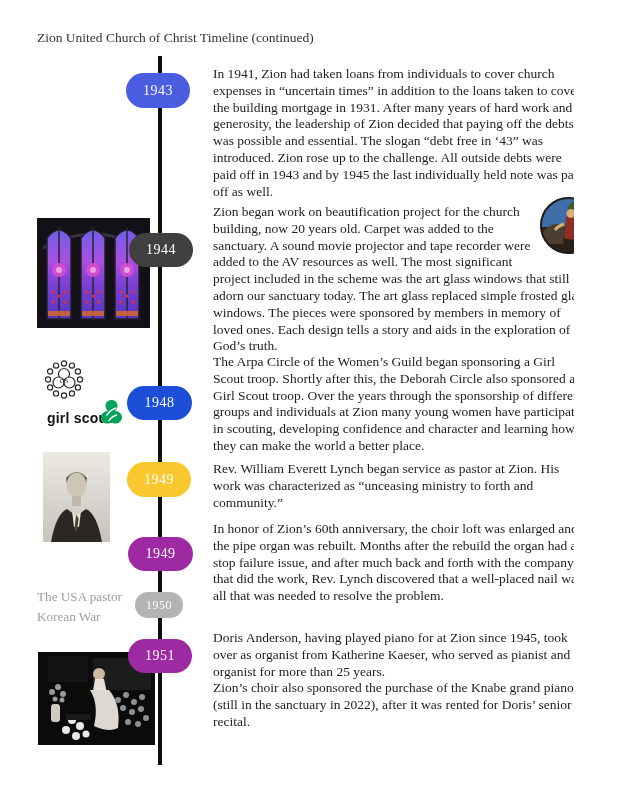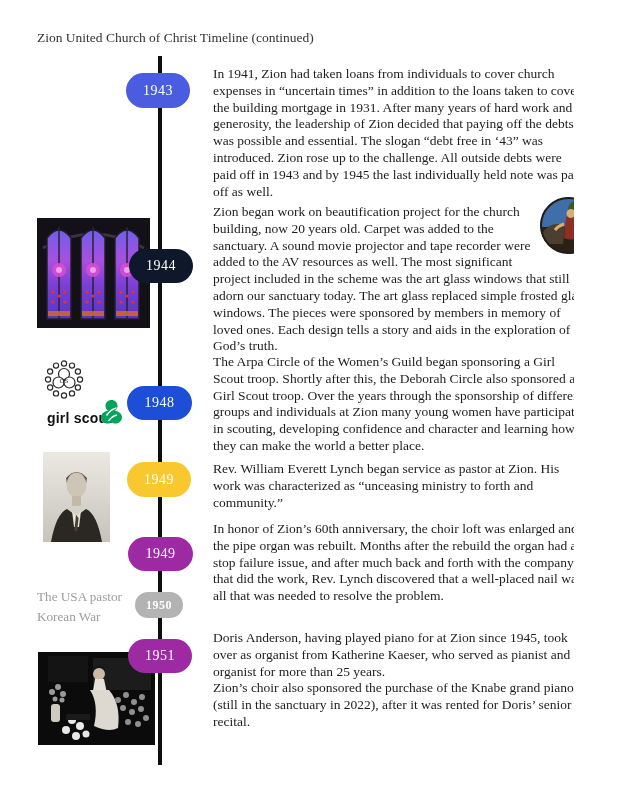--- a/index.html
+++ b/index.html
@@ -2,40 +2,40 @@
 <html><head>
 <meta charset="utf-8">
 <style>
   html,body{margin:0;padding:0;background:#ffffff;}
   .page{position:relative;width:574px;height:800px;background:#ffffff;overflow:hidden;
         font-family:"Liberation Serif","DejaVu Serif",serif;}
   .title{position:absolute;left:37px;top:30px;font-size:13.5px;color:#333333;}
   .tline{position:absolute;left:158px;top:56px;width:3.5px;height:709px;background:#0e0e0e;z-index:1;}
   .badge{position:absolute;display:flex;align-items:center;justify-content:center;
          color:#ffffff;border-radius:18px;font-size:14px;z-index:2;letter-spacing:0.5px;}
-  .badge-sm{font-size:12px;border-radius:13px;font-weight:bold;}
+  .badge-sm{font-size:12px;border-radius:13px;}
   .para{position:absolute;left:213px;font-size:13.5px;line-height:16.8px;color:#1d1d1d;text-align:left;}
   .caption{position:absolute;left:37px;top:587px;width:112px;font-size:13.2px;line-height:20px;color:#9d9d9d;}
   .photo{position:absolute;z-index:0;}
   .gs-word{position:absolute;left:47px;top:410px;font-family:"Liberation Sans","DejaVu Sans",sans-serif;
            font-weight:700;font-size:14px;color:#111111;letter-spacing:0.2px;}
   .med-float{float:right;width:50px;height:56px;margin:-7px -5px 2px 8px;}
   svg{display:block;}
 </style>
 </head>
 <body>
 
 <div class="page">
 
   <div class="title">Zion United Church of Christ Timeline (continued)</div>
 
   <div class="tline"></div>
 
   <div class="badge" style="left: 126px; top: 73px; width: 64px; height: 35px; background-color: rgb(74, 93, 225);">1943</div>
-  <div class="badge" style="left: 129px; top: 249px; width: 64px; height: 34px; background-color: #0f172a;">1944</div>
+  <div class="badge" style="left: 129px; top: 233px; width: 64px; height: 34px; background-color: #404040;">1944</div>
   <div class="badge" style="left: 127px; top: 386px; width: 65px; height: 34px; background-color: #1d4ed8;">1948</div>
   <div class="badge" style="left: 127px; top: 462px; width: 64px; height: 35px; background-color: rgb(249, 199, 46);">1949</div>
   <div class="badge" style="left: 128px; top: 537px; width: 65px; height: 34px; background-color: rgb(158, 42, 163);">1949</div>
   <div class="badge badge-sm" style="left: 135px; top: 592px; width: 48px; height: 26px; background-color: rgb(179, 179, 179);">1950</div>
   <div class="badge" style="left: 128px; top: 639px; width: 64px; height: 34px; background-color: rgb(158, 42, 163);">1951</div>
 
   <div class="caption">The USA pastor Korean War</div>
 
   <div class="para" style="top:66px;width:372px">In 1941, Zion had taken loans from individuals to cover church expenses in “uncertain times” in addition to the loans taken to cover the building mortgage in 1931. After many years of hard work and generosity, the leadership of Zion decided that paying off the debts was possible and essential. The slogan “debt free in ‘43” was introduced. Zion rose up to the challenge. All outside debts were paid off in 1943 and by 1945 the last individually held note was paid off as well.</div>
 

